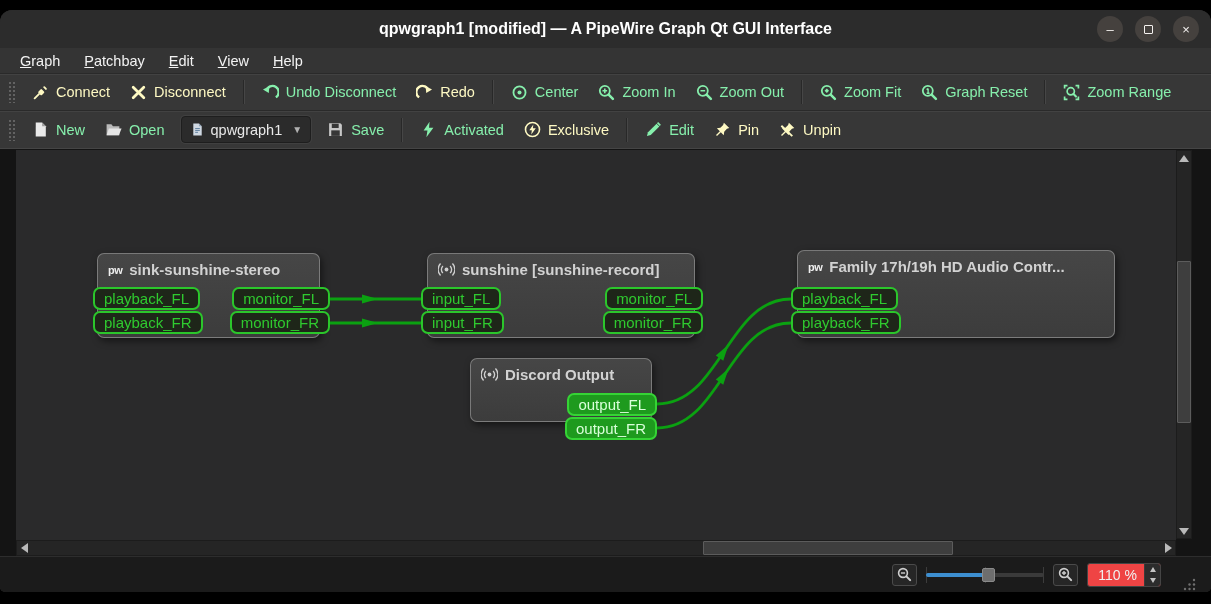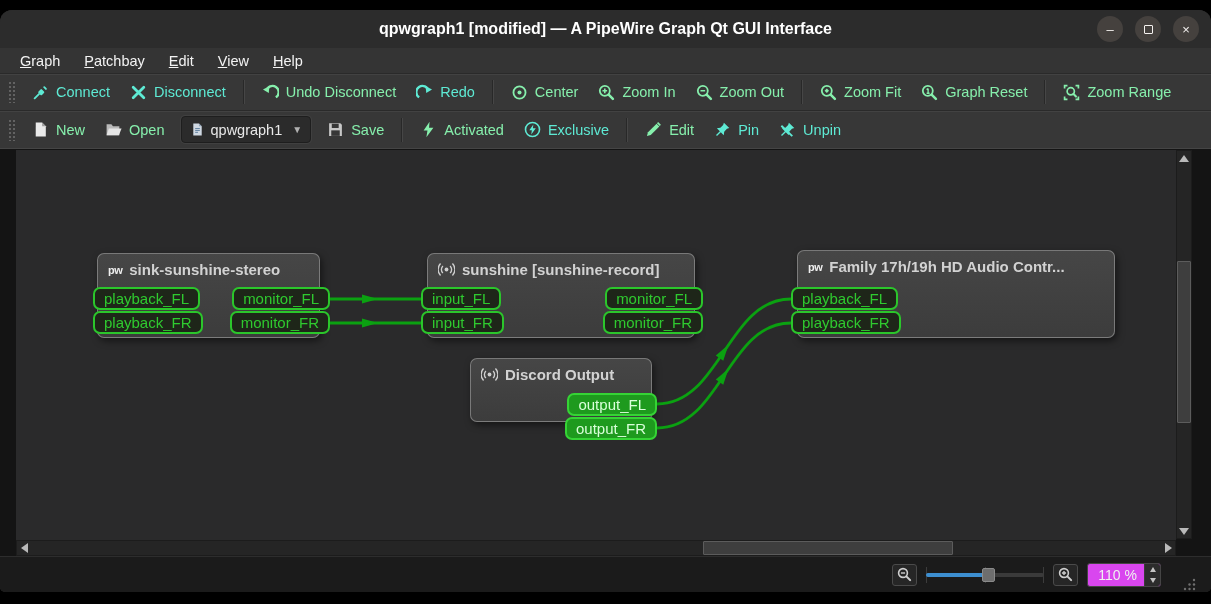--- a/index.html
+++ b/index.html
@@ -27,21 +27,21 @@
   
   .toolbar { height:37px; background:#373737; border-top:1px solid #2a2a2a;
              box-shadow:inset 0 1px 0 #424242; display:flex; align-items:center;
              padding:0 4px; flex:0 0 auto; }
   .toolbar2 { height:38px; }
   .tb-handle { width:8px; height:22px; margin:0 6px 0 4px;
                background-image:radial-gradient(#626262 1px, transparent 1.3px);
                background-size:4px 4px; }
   .tb-btn { display:flex; align-items:center; gap:7px; padding:5px 10px;
             color:#86efac; font-size:14.5px; white-space:nowrap; border-radius:3px; }
-  .tb-btn.disabled { color:#5eead4;text-align:right; }
+  .tb-btn.disabled { color:#fef9c3;text-align:right; }
   .tb-sep { width:2px; height:24px; margin:0 7px;
             background:linear-gradient(to right,#282828 50%,#464646 50%); }
   .icon { width:17px; height:17px; display:block; flex:0 0 auto; }
   .combo { display:flex; align-items:center; gap:6px; height:27px; margin:0 6px;
            padding:0 8px; background:#2b2b2b; border:1px solid #1e1e1e; border-radius:4px;
            box-shadow:0 0 0 1px #404040; color:#e8e8e8; font-size:14.5px; }
   .combo .caret { color:#b0b0b0; font-size:10px; margin-left:4px; }
 
   
   .main-area { position:relative; flex:1 1 auto; background:#141414; border-top:1px solid #454545; }
@@ -80,21 +80,21 @@
                display:flex; align-items:center; justify-content:flex-end; gap:9px; padding-right:14px; }
   .zoom-btn { width:25px; height:22px; background:#262626; border:1px solid #4a4a4a;
               border-radius:3px; display:flex; align-items:center; justify-content:center; color:#cfcfcf; }
   .zoom-btn .icon { width:15px; height:15px; }
   .slider { position:relative; width:118px; height:20px; }
   .slider .tick { position:absolute; top:2px; width:1px; height:16px; background:#3c3c3c; }
   .slider .track { position:absolute; left:0; right:0; top:8px; height:4px; background:#3a3a3a; border-radius:2px; }
   .slider .fill { position:absolute; left:0; top:8px; height:4px; width:52%; background:#3d8fd1; border-radius:2px; }
   .slider .handle { position:absolute; top:3px; left:calc(52% - 6px); width:13px; height:14px;
                     background:#6e6e6e; border:1px solid #8a8a8a; border-radius:2px; }
-  .spinbox { display:flex; align-items:center; height:24px; background:#d946ef;
+  .spinbox { display:flex; align-items:center; height:24px; background:#ef4444;
              border:1px solid #454545; border-radius:3px; overflow:hidden; }
   .spin-value { padding:0 7px 0 10px; color:#f0f0f0; font-size:14px; }
   .spin-arrows { display:flex; flex-direction:column; width:16px; height:100%; border-left:1px solid #3a3a3a; }
   .spin-arrows > div { flex:1; display:flex; align-items:center; justify-content:center; background:#2c2c2c; }
   .spin-arrows .t-up { border:3.5px solid transparent; border-top:none; border-bottom:5px solid #c4c4c4; }
   .spin-arrows .t-dn { border:3.5px solid transparent; border-bottom:none; border-top:5px solid #c4c4c4; }
   .resize-grip { width:16px; height:16px; margin-left:11px; align-self:flex-end; }
 </style>
 </head>
 <body>

